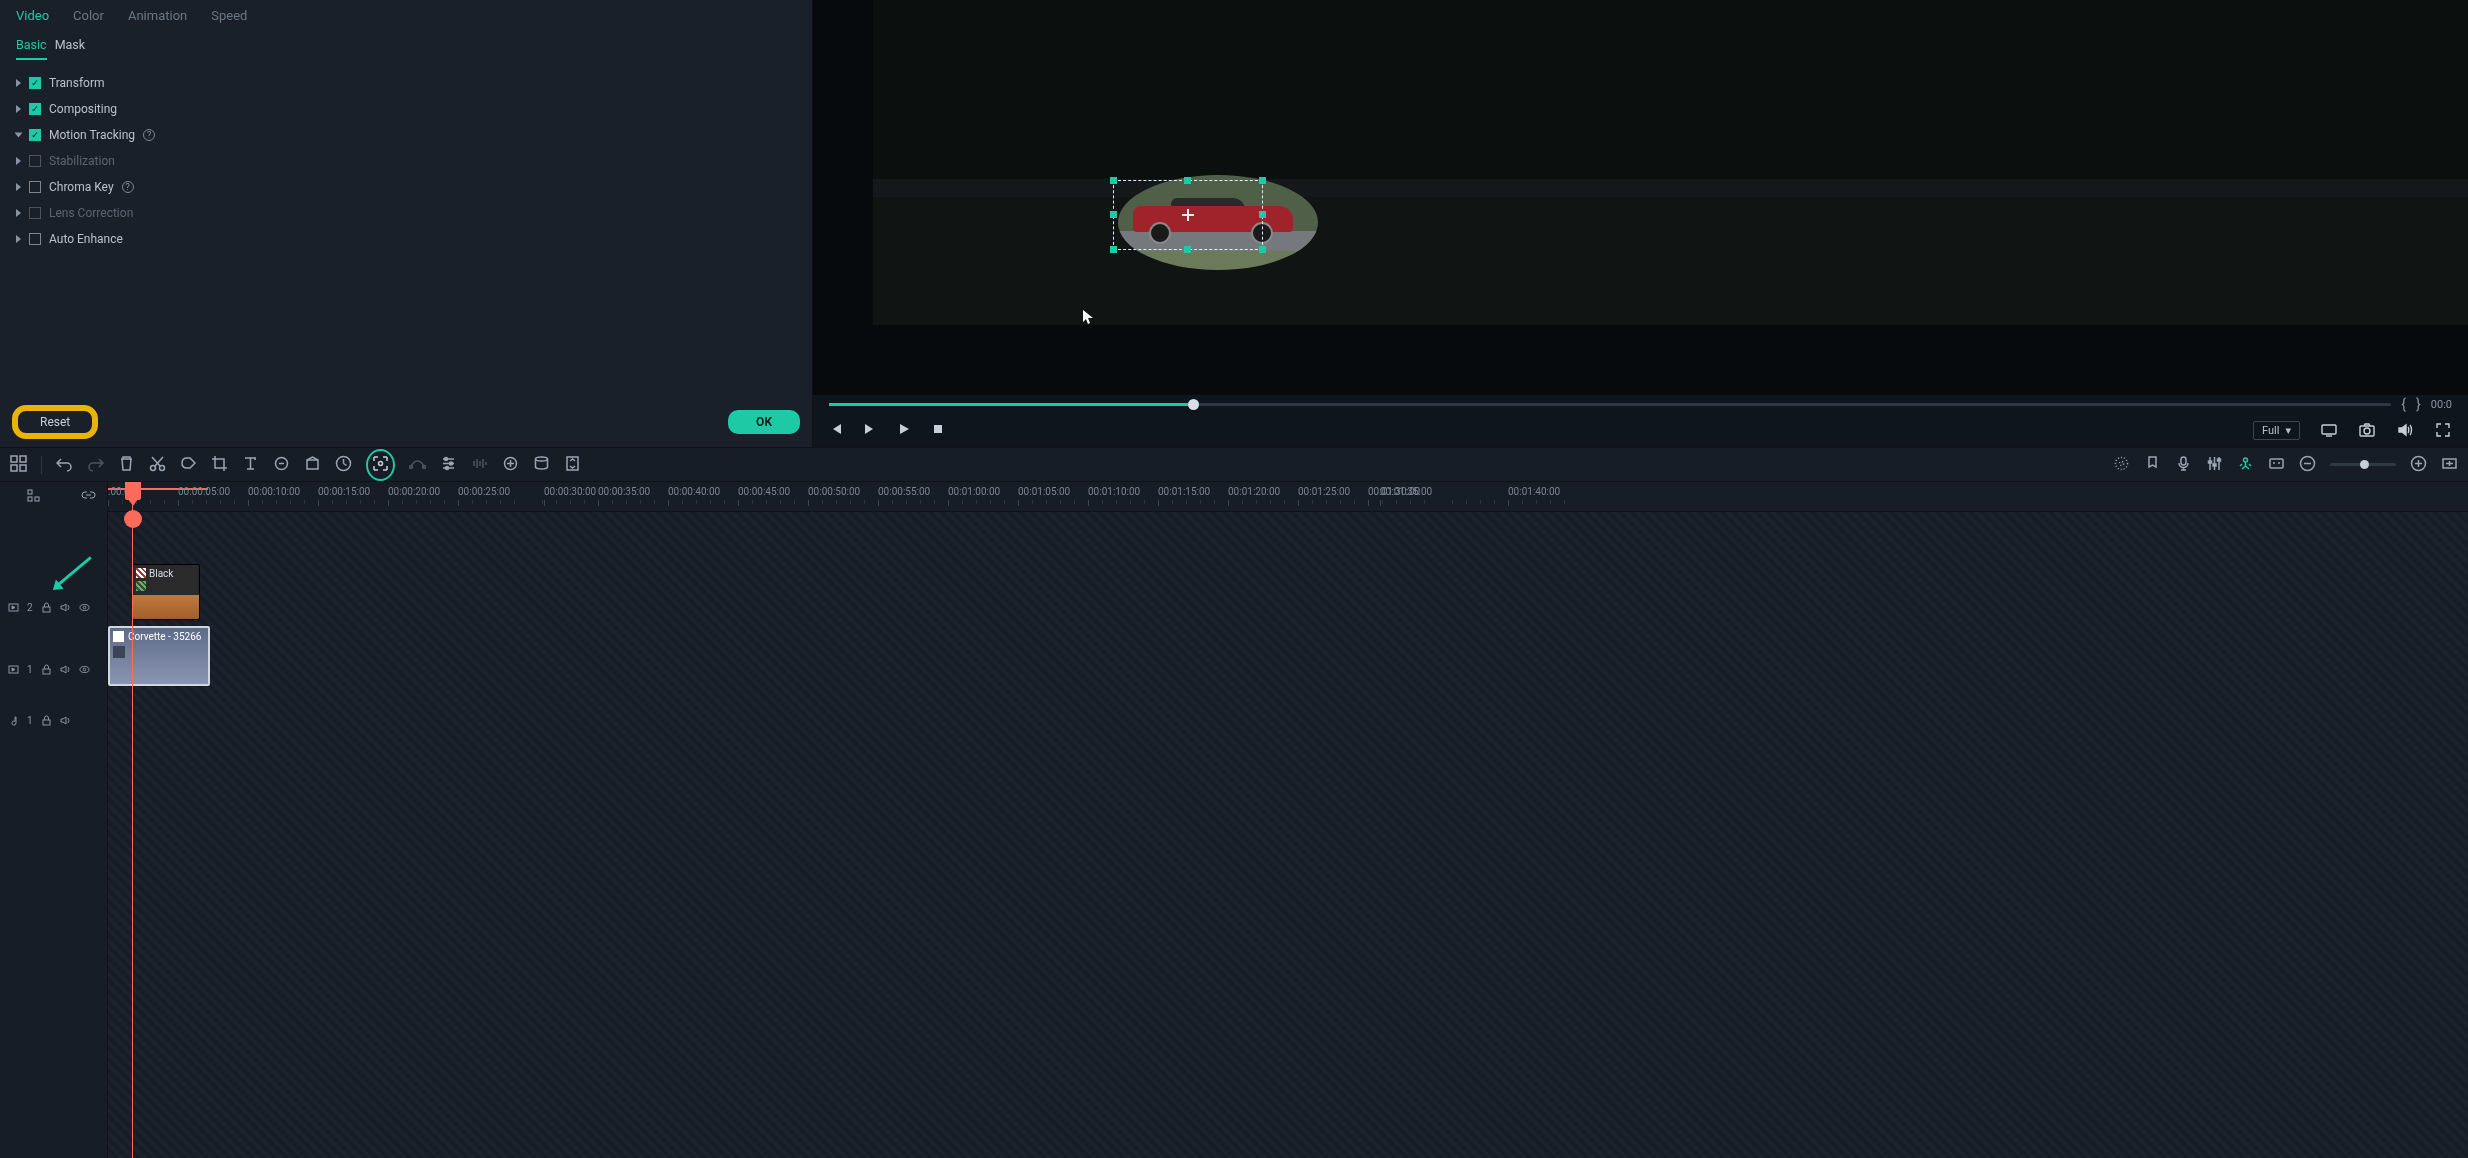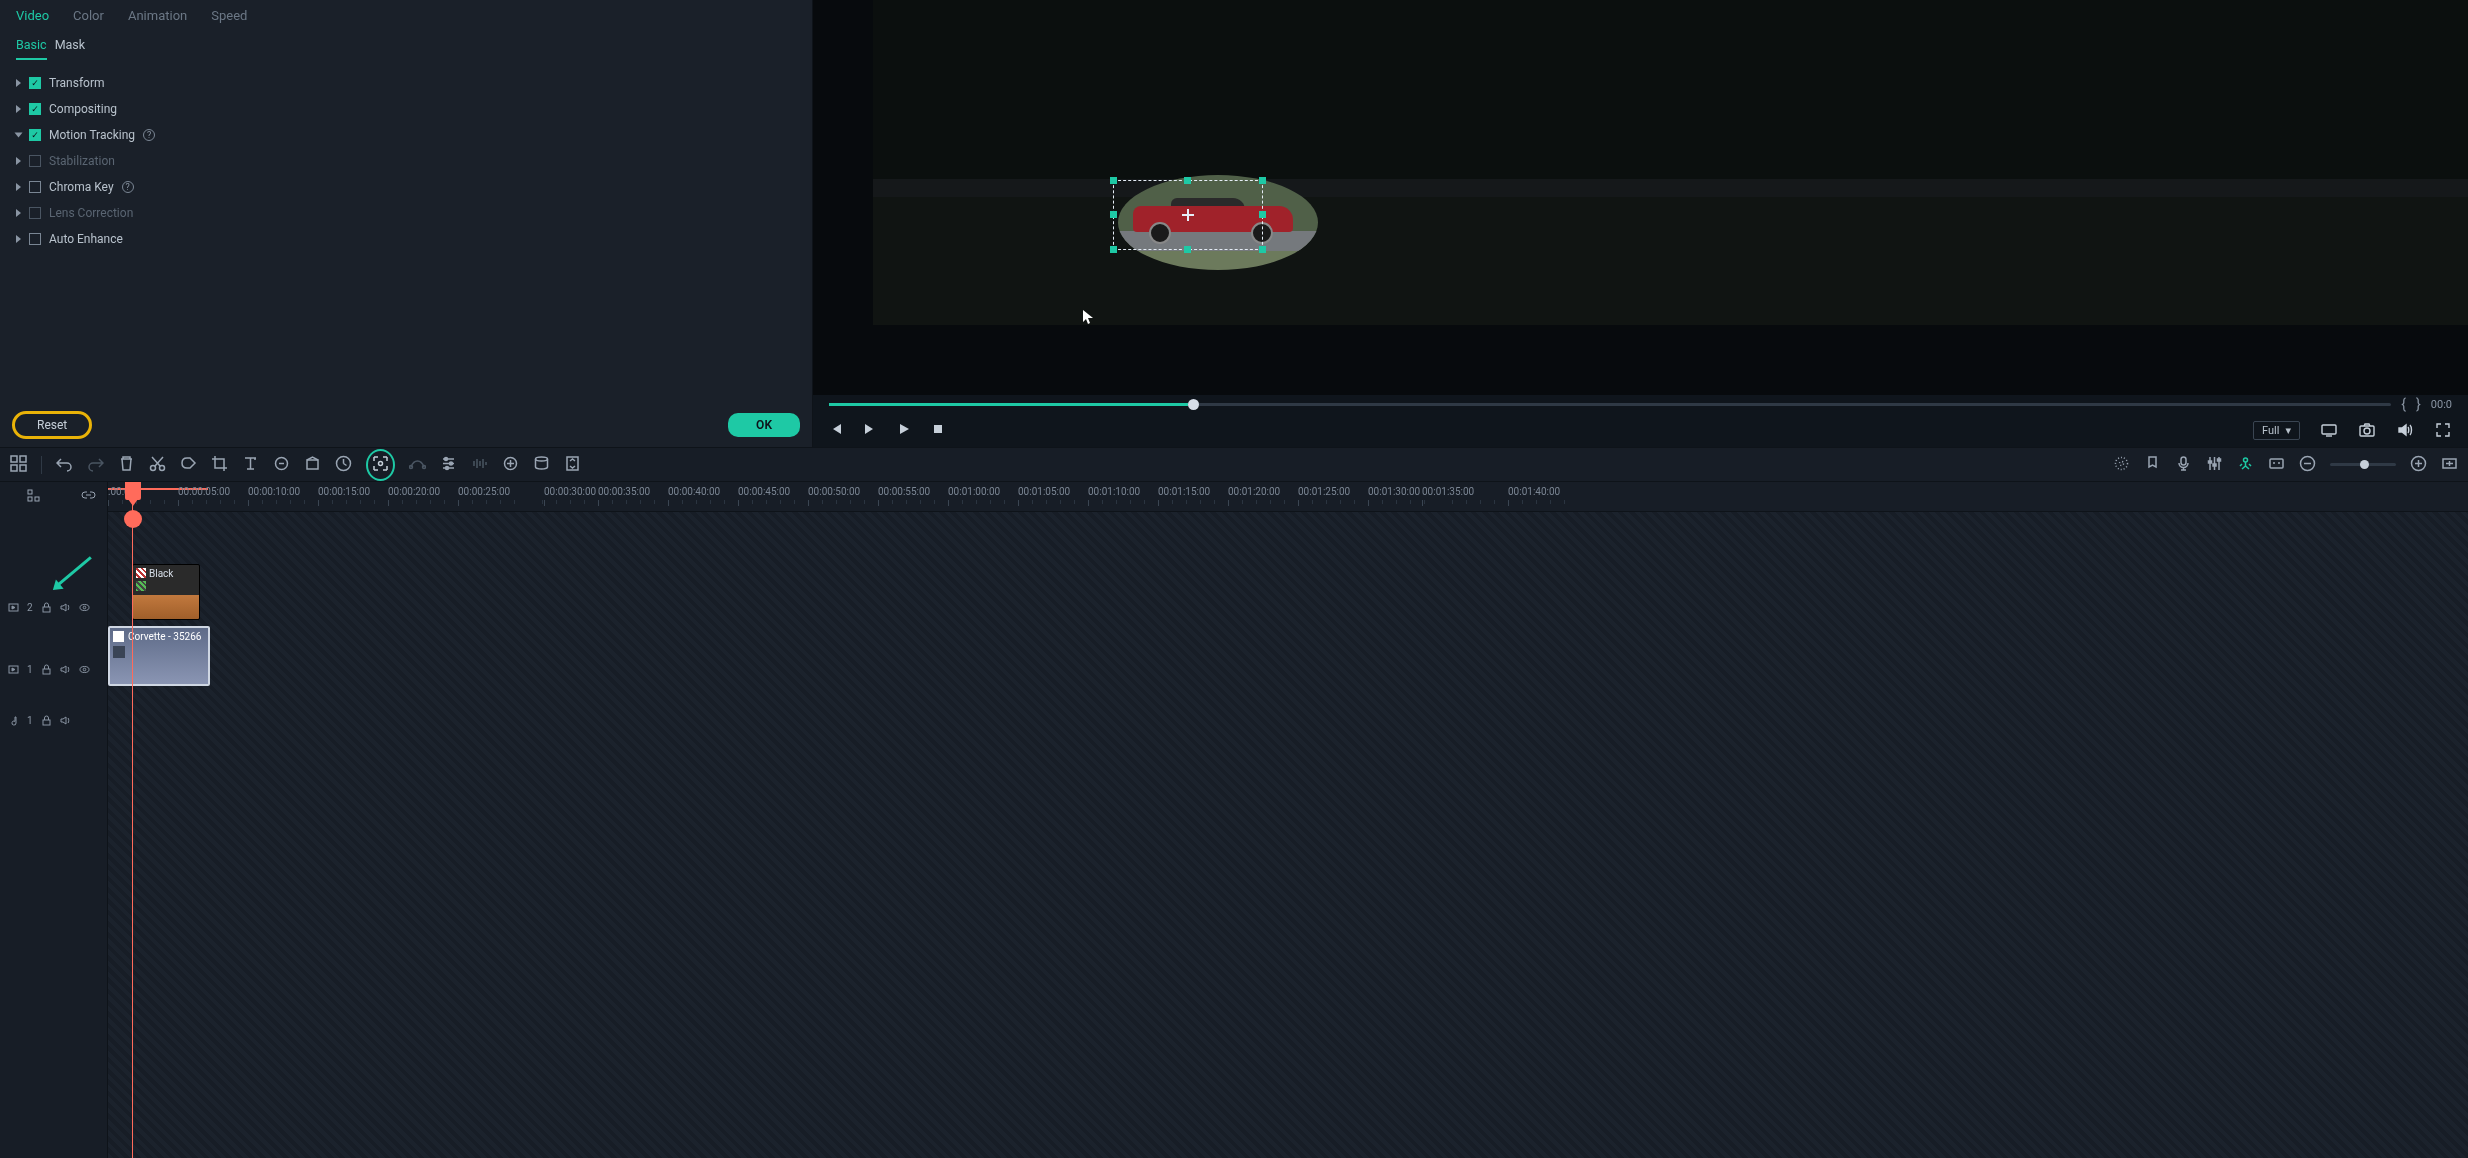--- a/index.html
+++ b/index.html
@@ -23,21 +23,21 @@
 .cb.checked { background:#1ec9a5; border-color:#1ec9a5; color:#0d1218;}
 .cb.dim { border-color:#4a5562; }
 .help { width:12px; height:12px; border:1px solid #7a8694; border-radius:50%; font-size:9px; display:inline-flex; align-items:center; justify-content:center; color:#8a95a3;}
 .mt-body { margin:6px 0 8px 8px; background:#222a35; border-radius:4px; padding:12px 14px; display:flex; align-items:flex-start; gap:14px; position:relative; min-height:100px;}
 .mt-card { width:130px; height:98px; border:2px solid #23e0c1; display:flex; flex-direction:column; align-items:center; justify-content:center; gap:10px; margin-left:300px;}
 .mt-card svg { width:28px; height:22px; }
 .mt-card span { font-size:11px; color:#c6cfd9;}
 .mt-icons { position:absolute; right:18px; top:14px; display:flex; gap:14px; }
 .mt-icons svg { width:18px; height:18px; stroke:#c6cfd9; fill:none; }
 .footer { display:flex; align-items:center; justify-content:space-between; padding:10px 12px 8px; }
-.reset-btn { border:3px solid #eab308; border-radius:14px; padding:4px 22px; font-size:12px; color:#c6cfd9; background:transparent; cursor:pointer;}
+.reset-btn { border:6px solid #eab308; border-radius:14px; padding:4px 22px; font-size:12px; color:#c6cfd9; background:transparent; cursor:pointer;}
 .ok-btn { background:#1ec9a5; color:#0d1218; border:none; border-radius:10px; padding:5px 28px; font-size:12px; font-weight:600; cursor:pointer;}
 
 
 .preview { grid-column:2; grid-row:1; background:#0f151c; display:flex; flex-direction:column; }
 .viewer { flex:1; position:relative; overflow:hidden; background:#070a0d;}
 .scene { position:absolute; left:60px; right:0; top:0; bottom:70px; background:linear-gradient(#1a2118 0%,#1a2118 58%,#30382a 58%,#30382a 100%); }
 .road { position:absolute; left:0; right:0; top:55%; height:18px; background:#454a4f;}
 .vignette-mask { position:absolute; inset:0; background:rgba(8,10,12,0.78);}
 .spot-hole{ position:absolute; left:245px; top:175px; width:200px; height:95px; border-radius:50%; overflow:hidden;}
 .spot-scene{ position:absolute; left:-245px; top:-175px; width:900px; height:420px; }
@@ -552,21 +552,21 @@
             <div class="tick" style="left: 1190px;">00:01:25:00</div>
             <div class="minor" style="left: 1204px;"></div>
             <div class="minor" style="left: 1218px;"></div>
             <div class="minor" style="left: 1232px;"></div>
             <div class="minor" style="left: 1246px;"></div>
             <div class="tick" style="left: 1260px;">00:01:30:00</div>
             <div class="minor" style="left: 1274px;"></div>
             <div class="minor" style="left: 1288px;"></div>
             <div class="minor" style="left: 1302px;"></div>
             <div class="minor" style="left: 1316px;"></div>
-            <div class="tick" style="left: 1314px;">00:01:35:00</div>
+            <div class="tick" style="left: 1272px;">00:01:35:00</div>
             <div class="minor" style="left: 1344px;"></div>
             <div class="minor" style="left: 1358px;"></div>
             <div class="minor" style="left: 1372px;"></div>
             <div class="minor" style="left: 1386px;"></div>
             <div class="tick" style="left: 1400px;">00:01:40:00</div>
             <div class="minor" style="left: 1414px;"></div>
             <div class="minor" style="left: 1428px;"></div>
             <div class="minor" style="left: 1442px;"></div>
             <div class="minor" style="left: 1456px;"></div>
           </div>

